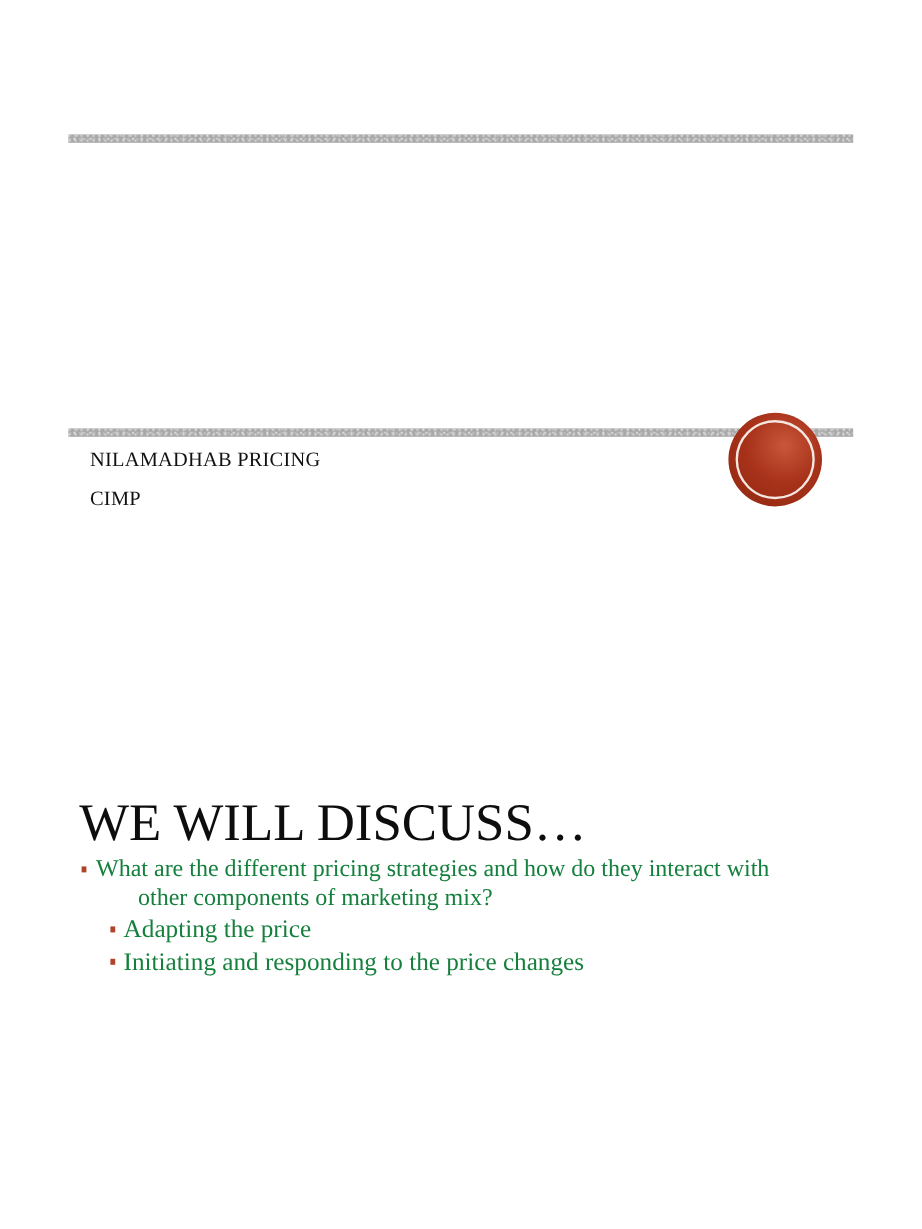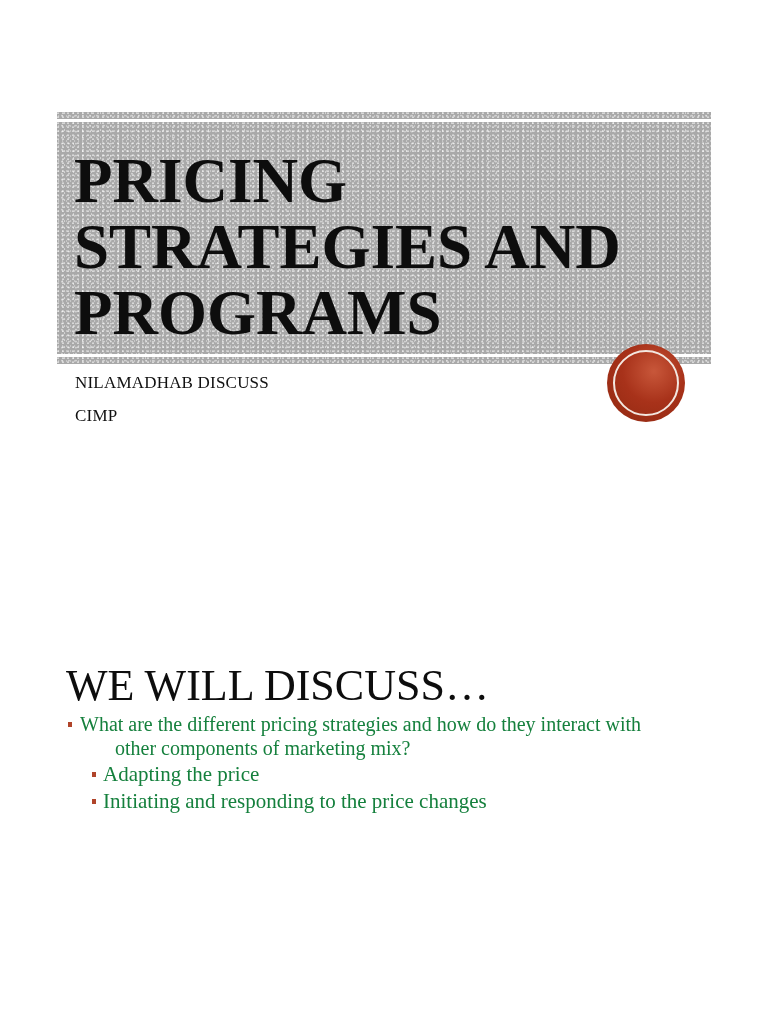--- a/index.html
+++ b/index.html
@@ -48,29 +48,22 @@
   .bullets { position: absolute; left: 0; top: 198px; width: 768px; }
   .bullet { position: absolute; font-size: 20px; line-height: 24px; color: #15803d; }
   .bullet-marker { position: absolute; width: 4px; height: 5px; background: #b0442a; }
   .sub { font-size: 21px; line-height: 20px; }
 </style>
 </head>
 <body>
 
 <div class="slide" id="slide1">
   <div class="strip-top texture"></div>
-  <div class="title-box texture">
-    <h1 class="title-text">
-      <span>PRICING</span>
-      <span>STRATEGIES AND</span>
-      <span>PROGRAMS</span>
-    </h1>
-  </div>
   <div class="strip-bottom texture"></div>
-  <div class="subtitle" id="author">NILAMADHAB DISCUSS</div>
+  <div class="subtitle" id="author">NILAMADHAB PRICING</div>
   <div class="subtitle" id="org">CIMP</div>
   <div class="badge">
     <div class="badge-ring"></div>
   </div>
 </div>
 
 <div class="slide" id="slide2">
   <h2 class="heading2">WE WILL DISCUSS…</h2>
   <div class="bullets">
     <span class="bullet-marker" style="left:68px; top:12px;"></span>

